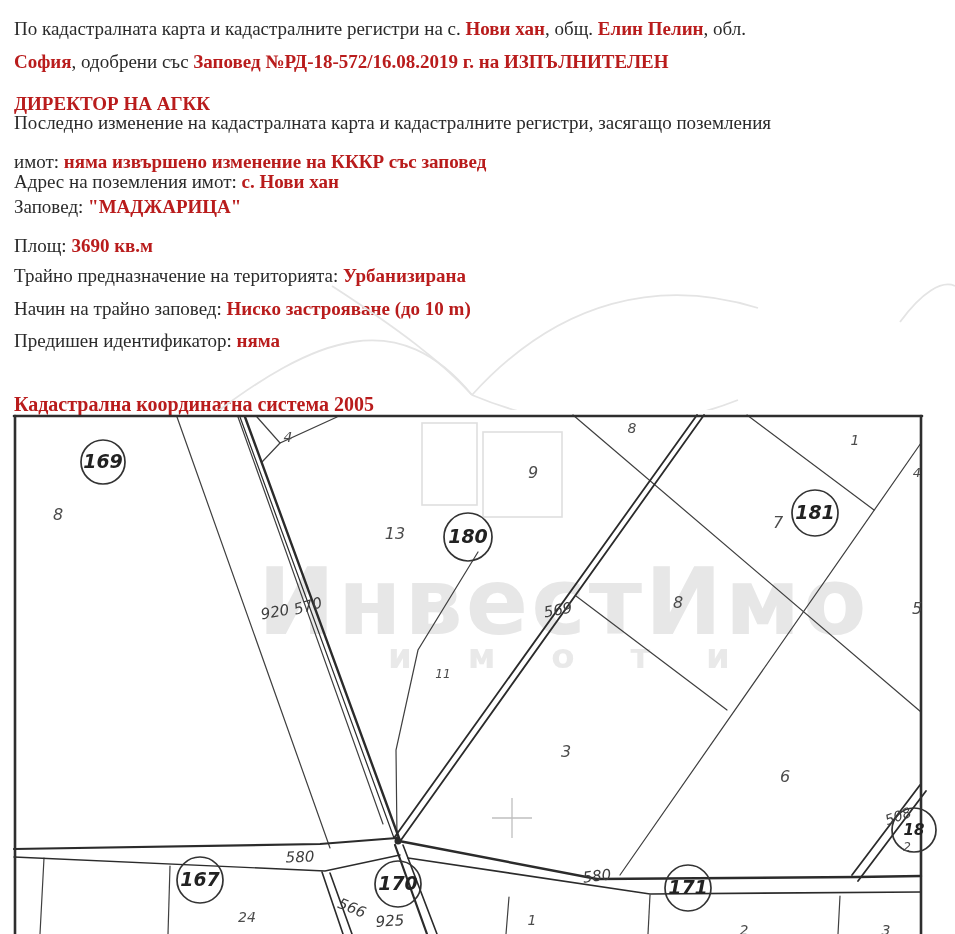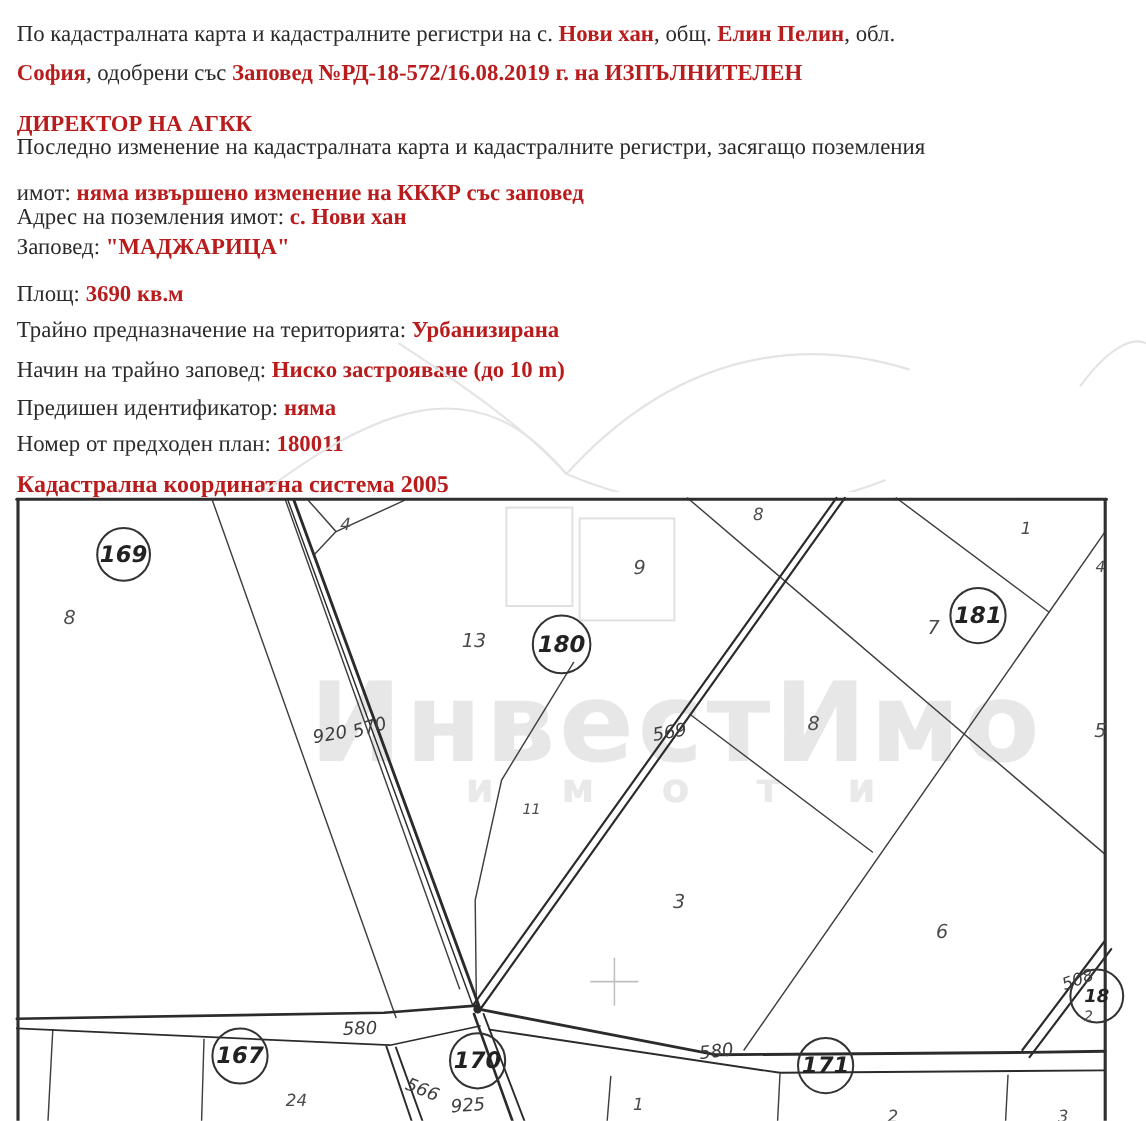--- a/index.html
+++ b/index.html
@@ -23,21 +23,20 @@
     <div class="doc-line" style="top: 51px;"><span class="b">София</span><span>, одобрени със </span><span class="b">Заповед №РД-18-572/16.08.2019 г. на ИЗПЪЛНИТЕЛЕН</span></div>
     <div class="doc-line" style="top: 93px;"><span class="b">ДИРЕКТОР НА АГКК</span></div>
     <div class="doc-line" style="top: 112px;"><span>Последно изменение на кадастралната карта и кадастралните регистри, засягащо поземления</span></div>
     <div class="doc-line" style="top: 126px; margin-top: 25px;"><span>имот: </span><span class="b">няма извършено изменение на КККР със заповед</span></div>
     <div class="doc-line" style="top: 171px;"><span>Адрес на поземления имот: </span><span class="b">с. Нови хан</span></div>
     <div class="doc-line" style="top: 196px;"><span>Заповед: </span><span class="b">"МАДЖАРИЦА"</span></div>
     <div class="doc-line" style="top: 235px;"><span>Площ: </span><span class="b">3690 кв.м</span></div>
     <div class="doc-line" style="top: 265px;"><span>Трайно предназначение на територията: </span><span class="b">Урбанизирана</span></div>
     <div class="doc-line" style="top: 298px;"><span>Начин на трайно заповед: </span><span class="b">Ниско застрояване (до 10 m)</span></div>
     <div class="doc-line" style="top: 330px;"><span>Предишен идентификатор: </span><span class="b">няма</span></div>
-    <div class="doc-line" style="top: 360px;"><span>Номер от предходен план: </span><span class="b">180011</span></div>
     <div class="doc-line" style="top: 393px; font-size: 20px;"><span class="b">Кадастрална координатна система 2005</span></div>
   </div>
 
 <div id="map-wrap">
   <svg width="955" height="524" viewBox="0 410 955 524" xmlns="http://www.w3.org/2000/svg">
 
     <g fill="none" stroke="#dfdfdf" stroke-width="1.6">
       <rect x="422" y="423" width="55" height="82"></rect>
       <rect x="483" y="432" width="79" height="85"></rect>
     </g>

